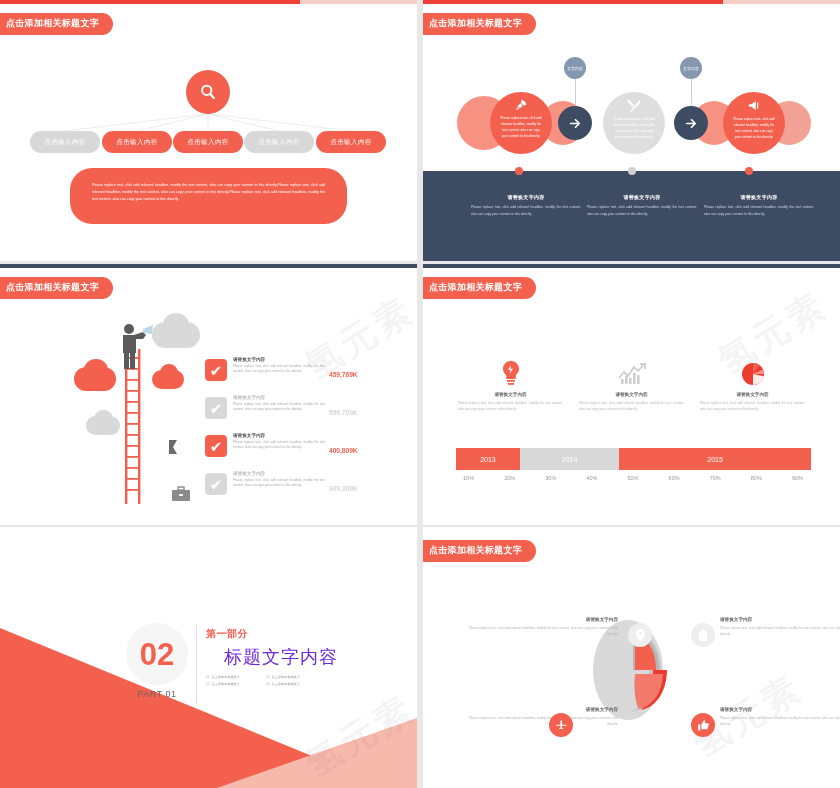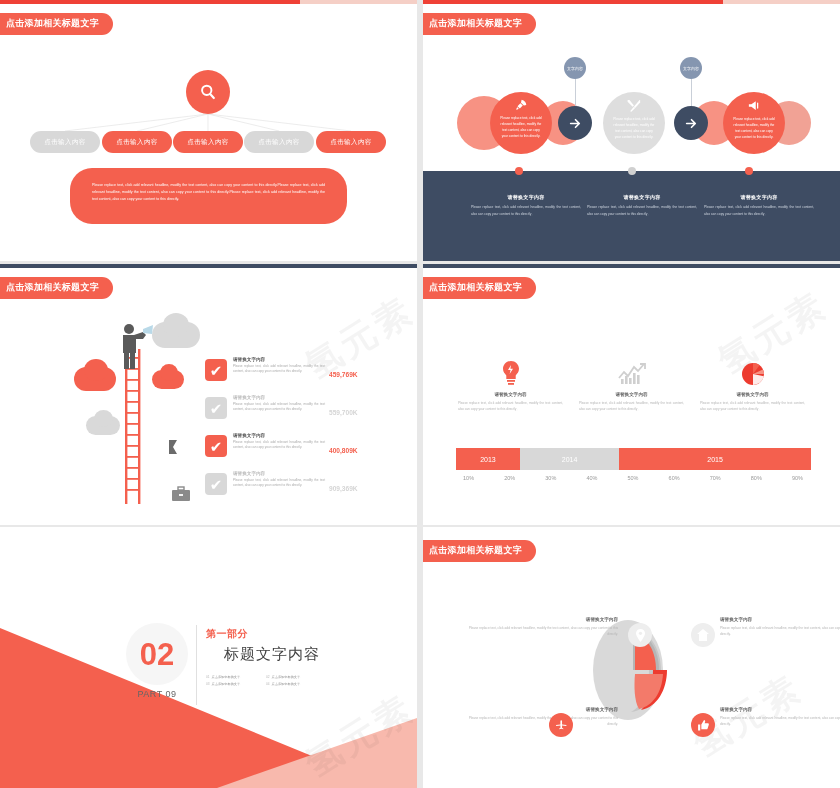--- a/index.html
+++ b/index.html
@@ -119,21 +119,21 @@
              border-left:390px solid #f4604e; border-top:160px solid transparent; }
   .s5-tri2 { position:absolute; right:0; bottom:0; width:0; height:0;
              border-right:200px solid #f8b9ad; border-top:70px solid transparent; }
   .s5-num-circle { position:absolute; left:126px; top:96px; width:62px; height:62px; border-radius:50%;
                    background:#f6f6f6; display:flex; align-items:center; justify-content:center; }
   .s5-num { font-size:31px; font-weight:bold; color:#f4604e; line-height:1; }
   .s5-part { position:absolute; left:126px; top:162px; width:62px; text-align:center;
              font-size:9px; color:#666; letter-spacing:.5px; }
   .s5-divider { position:absolute; left:196px; top:98px; width:1px; height:80px; background:#e0e0e0; }
   .s5-h1 { position:absolute; left:206px; top:100px; font-size:10px; font-weight:bold; color:#f4604e; letter-spacing:.5px; }
-  .s5-h2 { position:absolute; left:224px; top:118px; font-size:15px; color:#404040; letter-spacing:1px; }
+  .s5-h2 { position:absolute; left:224px; top:118px; font-size:18px; color:#6d28d9; letter-spacing:1px; }
   .s5-list { position:absolute; left:206px; top:148px; width:120px; display:flex; flex-wrap:wrap; }
   .s5-li { width:60px; display:flex; gap:2px; margin-bottom:3px; }
   .s5-li .n { font-size:3.2px; color:#b9b9b9; }
   .s5-li .t { font-size:3.2px; color:#8a8a8a; line-height:1.3; }
 
   
   .s6-item { position:absolute; width:150px; }
   .s6-item h5 { font-size:4.6px; color:#666; margin-bottom:3px; }
   .s6-item p { font-size:3.2px; line-height:1.95; color:#b5b5b5; }
   .s6-ico { position:absolute; width:24px; height:24px; border-radius:50%;
@@ -431,21 +431,21 @@
     <div class="sliver">
       <div class="bar" style="background:#ffffff;width:417px;"></div>
     </div>
     <div class="s5-tri1"></div>
     <div class="s5-tri2"></div>
     <div class="watermark" style="left:300px; top:185px;">氢元素</div>
 
     <div class="s5-num-circle">
       <div class="s5-num">02</div>
     </div>
-    <div class="s5-part">PART 09</div>
+    <div class="s5-part">PART 01</div>
     <div class="s5-divider"></div>
     <div class="s5-h1">第一部分</div>
     <div class="s5-h2">标题文字内容</div>
     <div class="s5-list">
       <div class="s5-li">
         <span class="n">01</span>
         <span class="t">点击添加中标题文字</span>
       </div>
       <div class="s5-li">
         <span class="n">02</span>

